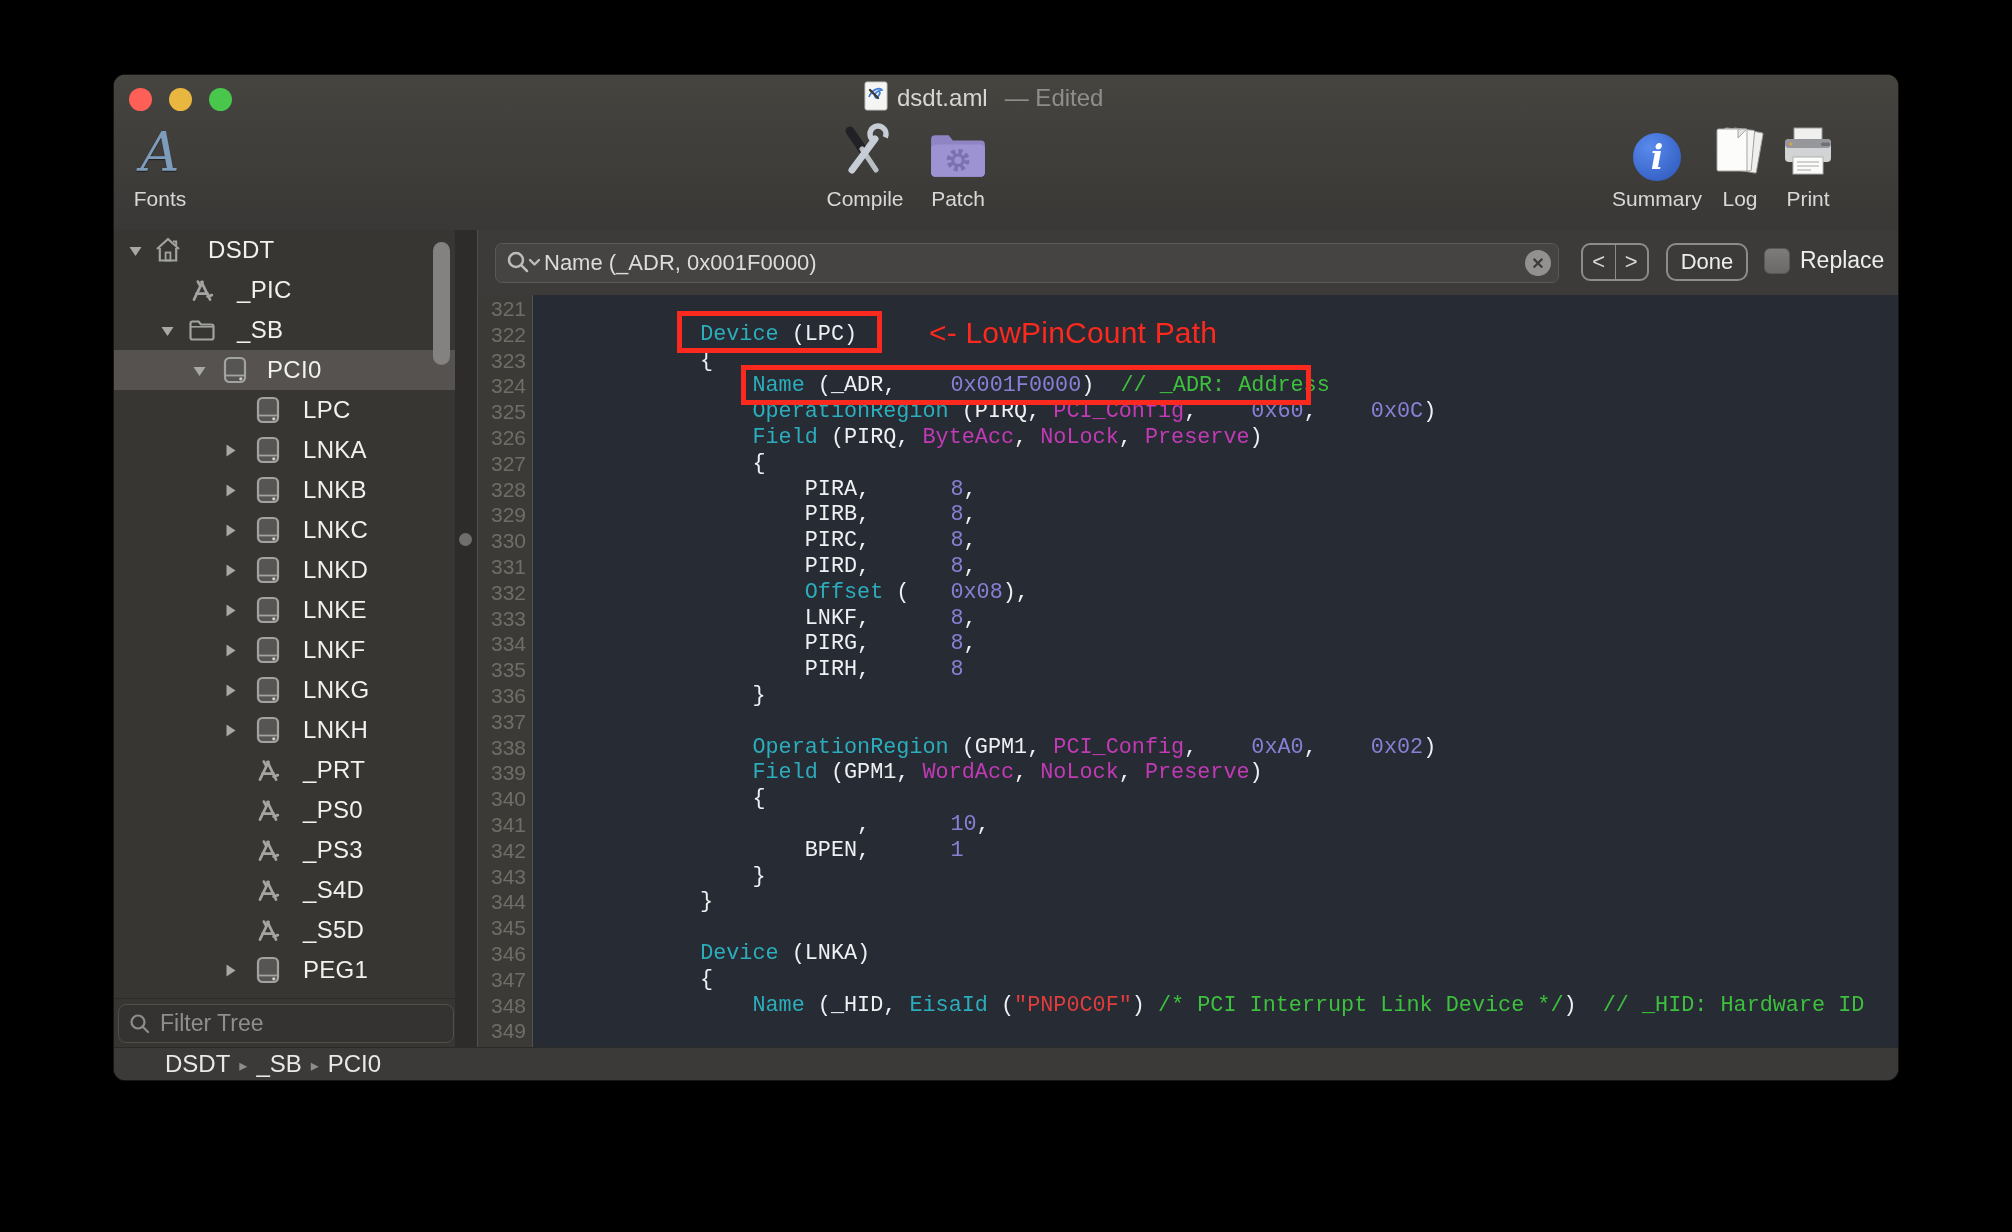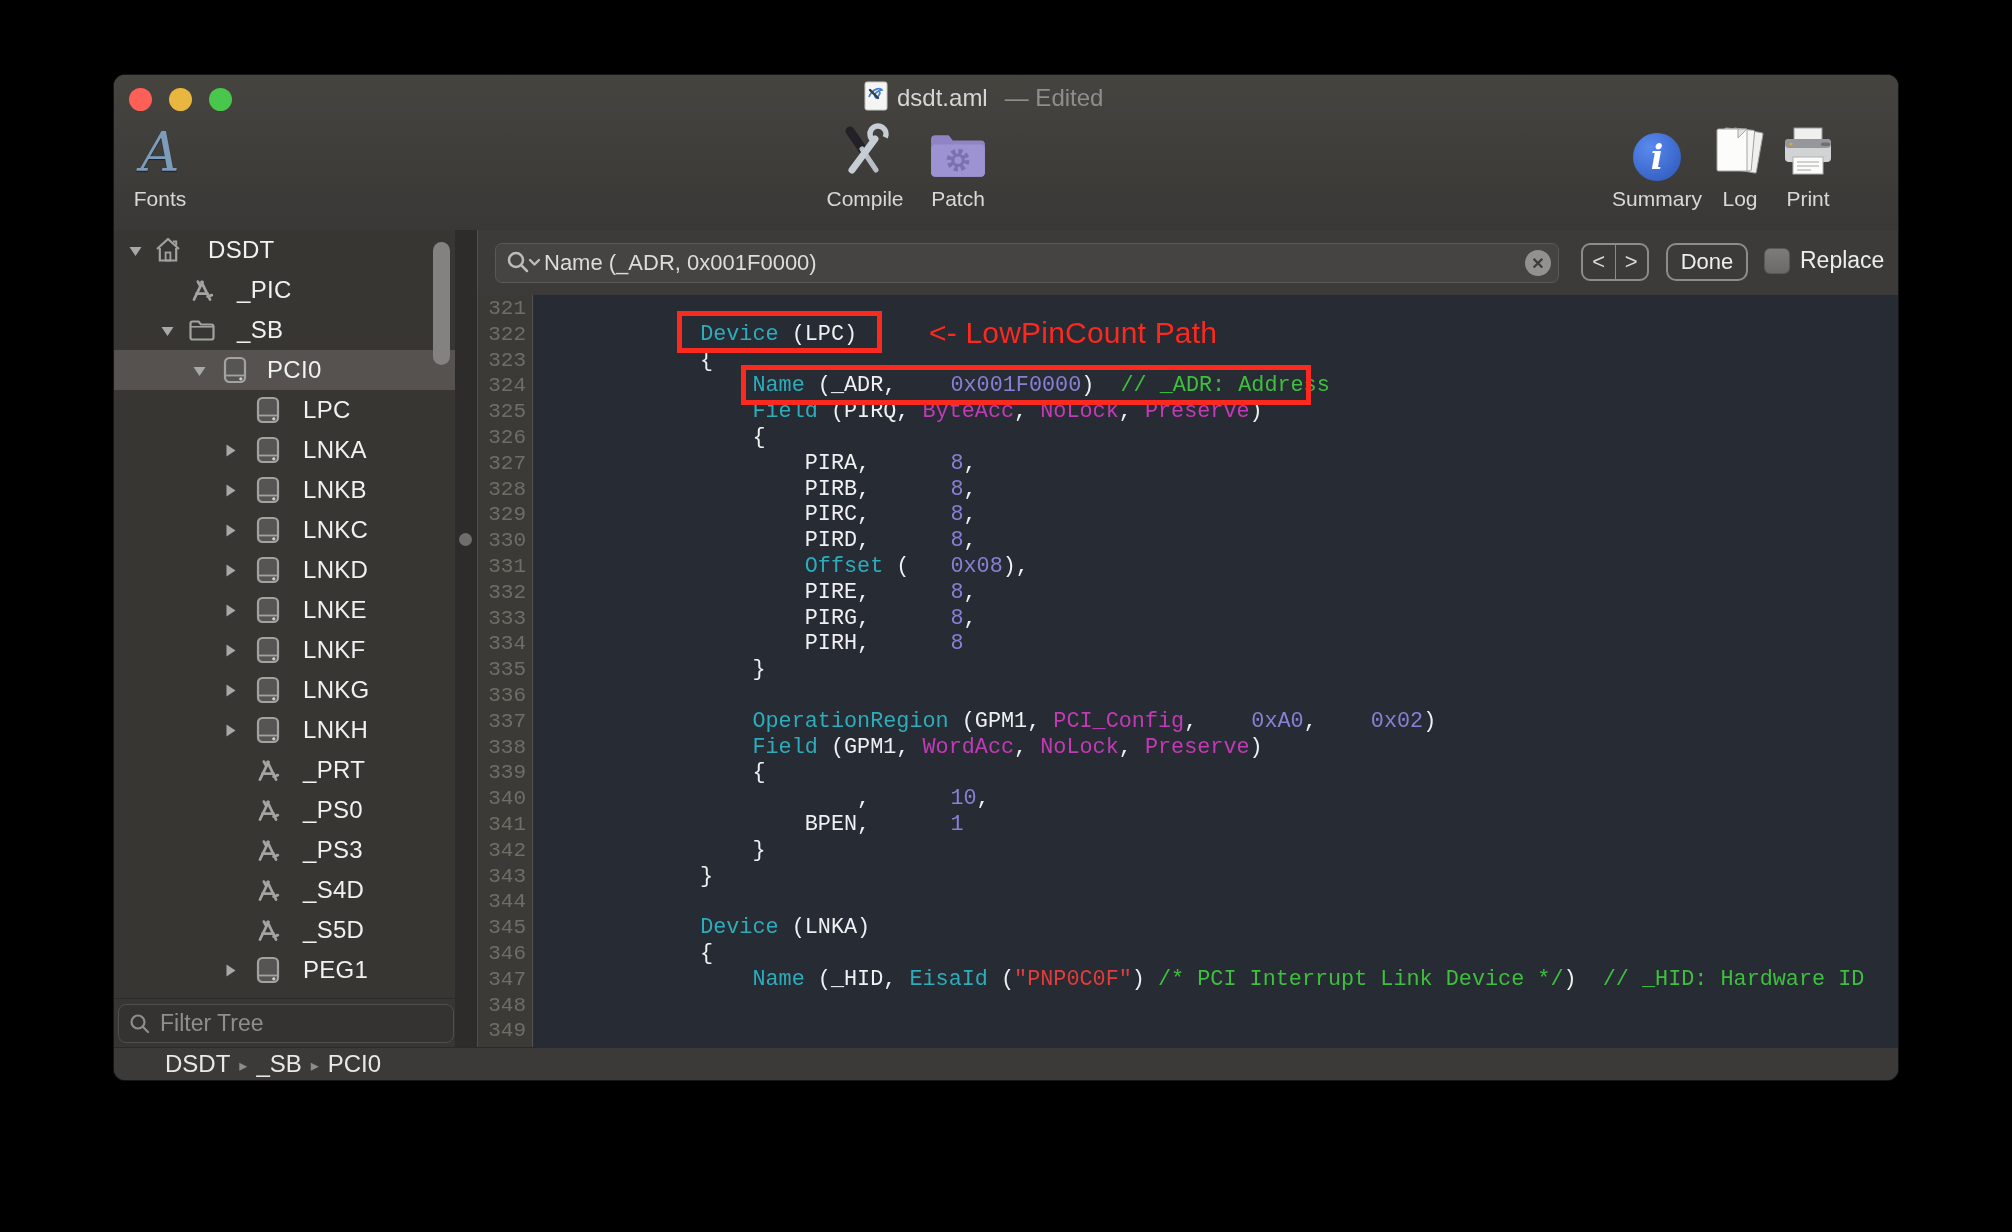--- a/index.html
+++ b/index.html
@@ -71,21 +71,21 @@
             border:2px solid #8d8c8a;box-sizing:border-box;display:flex;align-items:center;
             justify-content:center;font-size:22px;color:#eceeee;}
   .replace-check{position:absolute;left:1286px;top:18px;width:26px;height:26px;border-radius:6px;
                  background:linear-gradient(#7e7c7a,#6b6967);border:1px solid #5a5856;box-sizing:border-box;}
   .replace-label{position:absolute;left:1322px;top:17px;font-size:23px;color:#eceeee;}
   
   .code-area{position:absolute;left:0;top:65px;width:100%;height:752px;
              background:#272b33;overflow:hidden;}
   .gutter{position:absolute;left:0;top:0;width:54px;height:100%;background:#3b3a37;
           border-right:1px solid #54524e;box-sizing:content-box;padding-top:1px;}
-  .gnum{font-family:Liberation Mono, monospace;font-size:21px;line-height:25.8px;height:25.8px;
+  .gnum{font-family:Liberation Sans, sans-serif;font-size:21px;line-height:25.8px;height:25.8px;
         color:#6f6e66;text-align:right;padding-right:6px;}
   .code-pre{position:absolute;left:39px;top:1px;}
   .cline{font-family:Liberation Mono, monospace;font-size:21.8px;line-height:25.8px;
          height:25.8px;white-space:pre;color:var(--syntax-plain);}
   .sg-kw{color:var(--syntax-keyword);}
   .sg-num{color:var(--syntax-constant);margin-left:41px;}
   .sg-pre{color:var(--syntax-predefined);}
   .sg-com{color:var(--syntax-comment);}
   .sg-str{color:var(--syntax-string);}
   .sg-pl{color:var(--syntax-plain);}
@@ -460,28 +460,29 @@
           <div class="gnum">346</div>
           <div class="gnum">347</div>
           <div class="gnum">348</div>
           <div class="gnum">349</div>
         </div>
       <div class="code-pre">
           <div class="cline"></div>
           <div class="cline"><span class="sg-pl">              </span><span class="sg-kw">Device</span><span class="sg-pl"> (LPC)</span></div>
           <div class="cline"><span class="sg-pl">              {</span></div>
           <div class="cline"><span class="sg-pl">                  </span><span class="sg-kw">Name</span><span class="sg-pl"> (_ADR, </span><span class="sg-num">0x001F0000</span><span class="sg-pl">)  </span><span class="sg-com">// _ADR: Address</span></div>
+          <div class="cline"><span class="sg-pl">                  </span><span class="sg-kw">OperationRegion</span><span class="sg-pl"> (PIRQ, </span><span class="sg-pre">PCI_Config</span><span class="sg-pl">, </span><span class="sg-num">0x60</span><span class="sg-pl">, </span><span class="sg-num">0x0C</span><span class="sg-pl">)</span></div>
           <div class="cline"><span class="sg-pl">                  </span><span class="sg-kw">Field</span><span class="sg-pl"> (PIRQ, </span><span class="sg-pre">ByteAcc</span><span class="sg-pl">, </span><span class="sg-pre">NoLock</span><span class="sg-pl">, </span><span class="sg-pre">Preserve</span><span class="sg-pl">)</span></div>
           <div class="cline"><span class="sg-pl">                  {</span></div>
           <div class="cline"><span class="sg-pl">                      PIRA,   </span><span class="sg-num">8</span><span class="sg-pl">,</span></div>
           <div class="cline"><span class="sg-pl">                      PIRB,   </span><span class="sg-num">8</span><span class="sg-pl">,</span></div>
           <div class="cline"><span class="sg-pl">                      PIRC,   </span><span class="sg-num">8</span><span class="sg-pl">,</span></div>
           <div class="cline"><span class="sg-pl">                      PIRD,   </span><span class="sg-num">8</span><span class="sg-pl">,</span></div>
           <div class="cline"><span class="sg-pl">                      </span><span class="sg-kw">Offset</span><span class="sg-pl"> (</span><span class="sg-num">0x08</span><span class="sg-pl">),</span></div>
-          <div class="cline"><span class="sg-pl">                      PIRE,   </span><span class="sg-num">8</span><span class="sg-pl">,</span></div>
+          <div class="cline"><span class="sg-pl">                      LNKF,   </span><span class="sg-num">8</span><span class="sg-pl">,</span></div>
           <div class="cline"><span class="sg-pl">                      PIRG,   </span><span class="sg-num">8</span><span class="sg-pl">,</span></div>
           <div class="cline"><span class="sg-pl">                      PIRH,   </span><span class="sg-num">8</span></div>
           <div class="cline"><span class="sg-pl">                  }</span></div>
           <div class="cline"></div>
           <div class="cline"><span class="sg-pl">                  </span><span class="sg-kw">OperationRegion</span><span class="sg-pl"> (GPM1, </span><span class="sg-pre">PCI_Config</span><span class="sg-pl">, </span><span class="sg-num">0xA0</span><span class="sg-pl">, </span><span class="sg-num">0x02</span><span class="sg-pl">)</span></div>
           <div class="cline"><span class="sg-pl">                  </span><span class="sg-kw">Field</span><span class="sg-pl"> (GPM1, </span><span class="sg-pre">WordAcc</span><span class="sg-pl">, </span><span class="sg-pre">NoLock</span><span class="sg-pl">, </span><span class="sg-pre">Preserve</span><span class="sg-pl">)</span></div>
           <div class="cline"><span class="sg-pl">                  {</span></div>
           <div class="cline"><span class="sg-pl">                          ,   </span><span class="sg-num">10</span><span class="sg-pl">,</span></div>
           <div class="cline"><span class="sg-pl">                      BPEN,   </span><span class="sg-num">1</span></div>
           <div class="cline"><span class="sg-pl">                  }</span></div>

